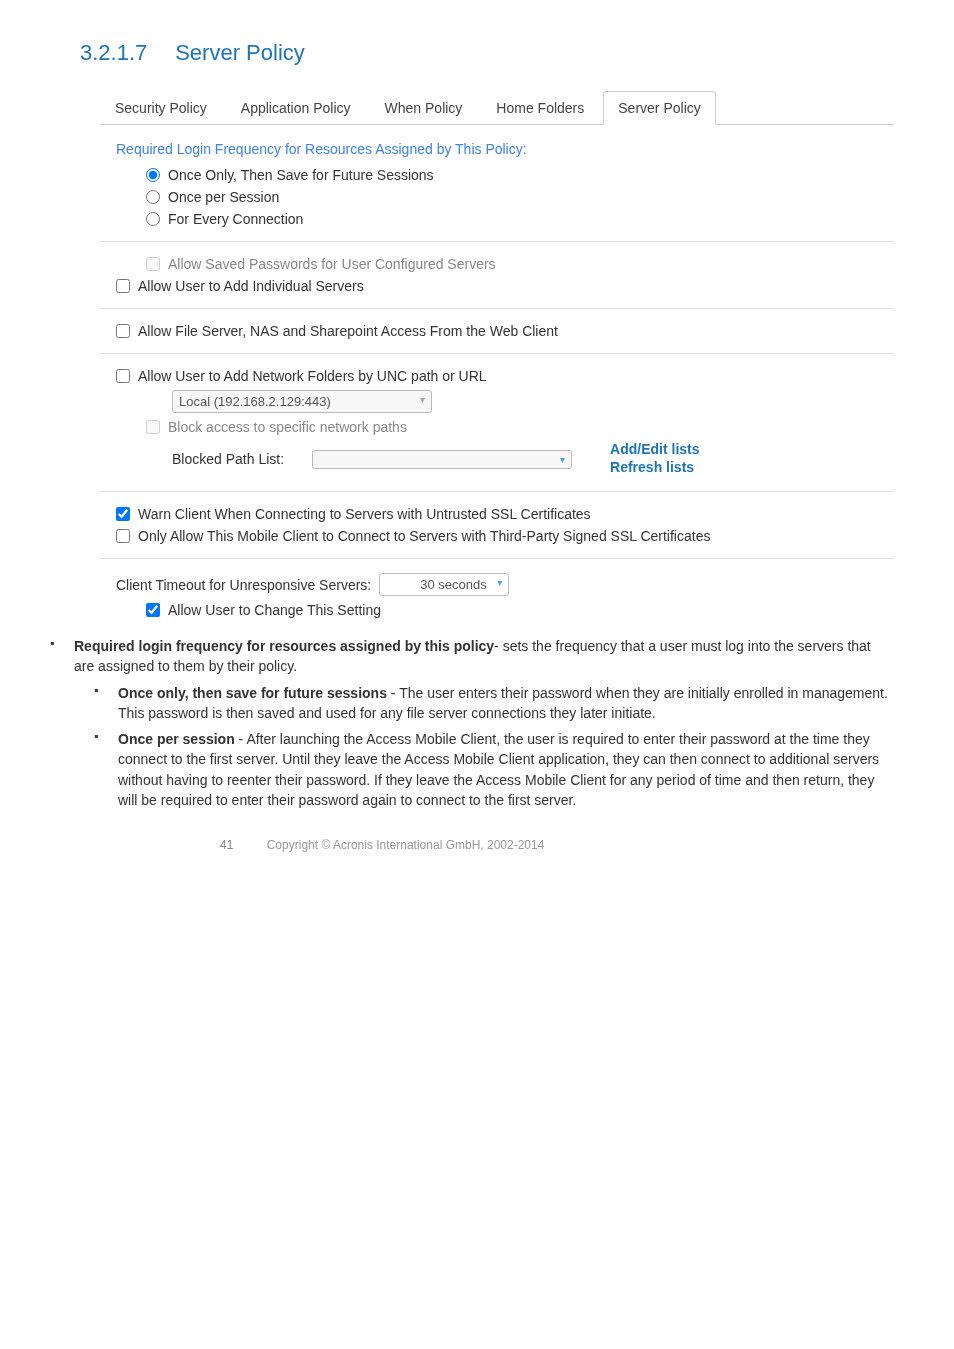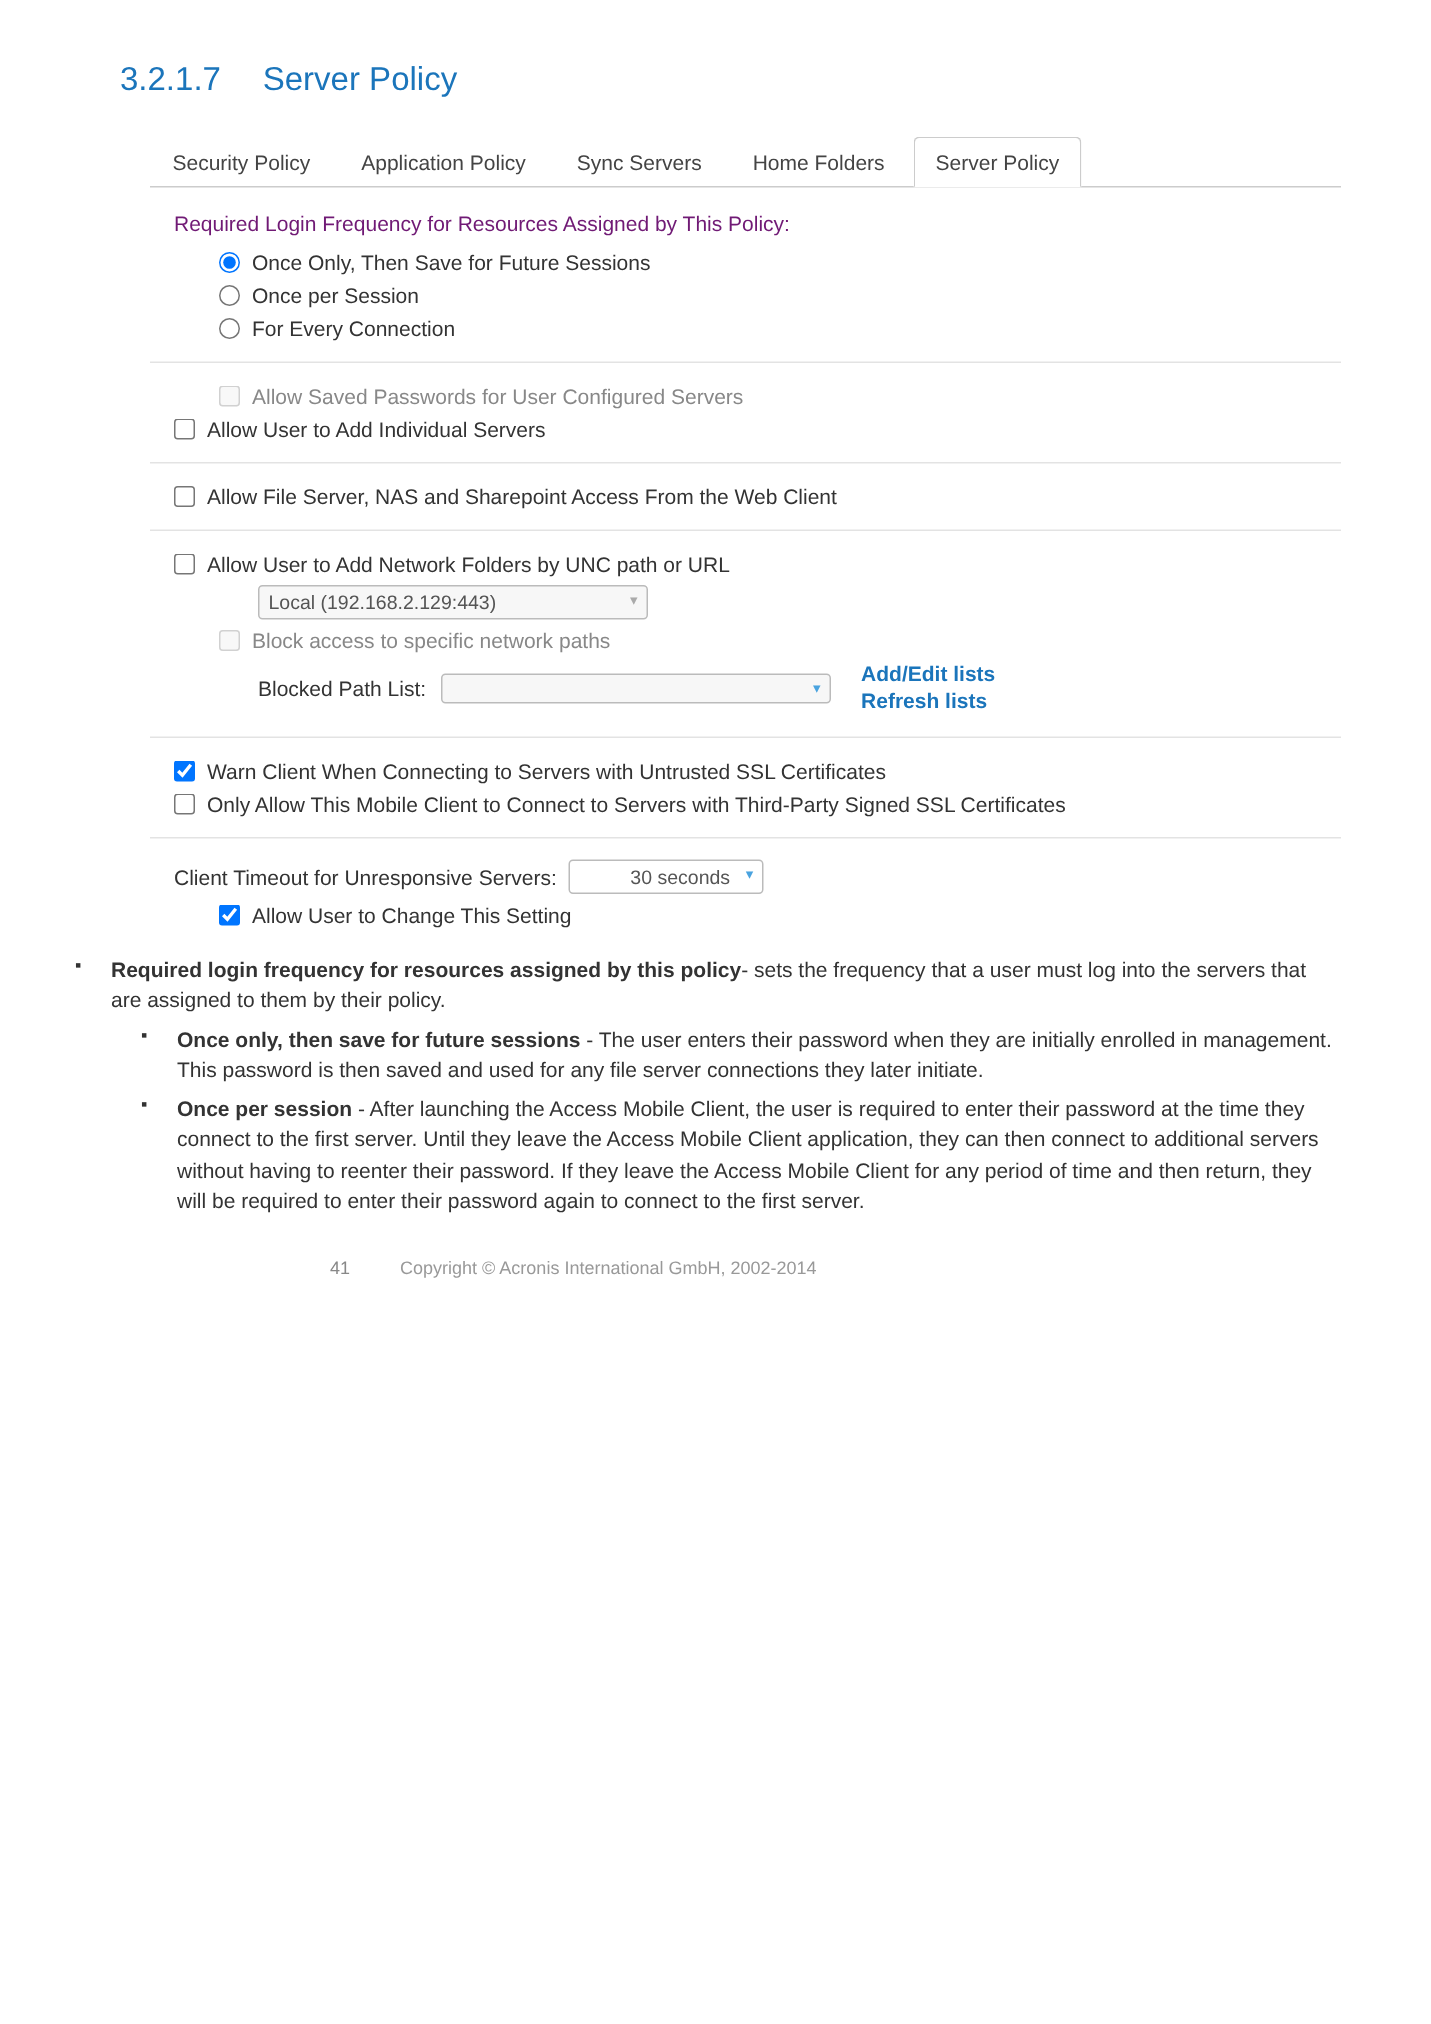--- a/index.html
+++ b/index.html
@@ -27,21 +27,21 @@
     font-size: 14px;
   }
   .tab.active {
     border: 1px solid #ccc;
     border-bottom: 1px solid #fff;
     background: #fff;
     border-top-left-radius: 4px;
     border-top-right-radius: 4px;
     color: #444;
   }
-  .group-label { color: #701a75; margin: 14px 0 10px 16px; }
+  .group-label { color: #3b82f6; margin: 14px 0 10px 16px; }
   .radio-row, .check-row { display: flex; align-items: center; margin: 6px 0 6px 46px; gap: 8px; }
   .radio-row.indent0, .check-row.indent0 { margin-left: 16px; }
   .field-row { margin: 6px 0 6px 72px; }
   .select-like {
     display: inline-flex; align-items: flex-start; justify-content: space-between;
     border: 1px solid #bbb; border-radius: 3px; padding: 3px 6px;
     background: #f7f7f7; color: #555; min-width: 200px; font-size: 13px;
   }
   .select-like.wide { min-width: 260px; }
   .select-like.med { min-width: 130px; background:#fff;padding-left:40px;}
@@ -57,37 +57,37 @@
   .bullet-list { margin: 18px 0 0 0; }
   .bullet-1 { display:flex; margin: 10px 0 6px 0;}
   .bullet-1 .bul { width: 24px; text-align:left; font-size:12px; flex-shrink:0;}
   .bullet-1 .bul::before { content:"▪"; }
   .bullet-2 { display:flex; margin: 6px 0 6px 44px;}
   .bullet-2 .bul { width: 24px; text-align:left; font-size:12px; flex-shrink:0;}
   .bullet-2 .bul::before { content:"▪"; }
   .bullet-text { line-height: 1.45; }
   .footer { text-align:left; margin: 28px 0 0 140px; color:#999; font-size:12px;}
   .footer .pn { display:inline-block; margin-right: 30px; color:#888;}
-  .row-flex { display:flex; align-items:center; gap:10px;}
+  .row-flex { display:flex; align-items:center; gap:28px;}
   .cb-disabled { accent-color: #bbb; }
 </style>
 </head>
 <body>
 
 <div class="heading-row">
   <span class="section-num">3.2.1.7</span>
   <span class="section-title">Server Policy</span>
 </div>
 
 <div class="policy-panel">
 
   <div class="tabs">
     <div class="tab">Security Policy</div>
     <div class="tab">Application Policy</div>
-    <div class="tab">Sync Servers</div>
+    <div class="tab">When Policy</div>
     <div class="tab">Home Folders</div>
     <div class="tab active">Server Policy</div>
   </div>
 
   <div class="group-label">Required Login Frequency for Resources Assigned by This Policy:</div>
 
   <div class="radio-row">
     <input type="radio" checked="" style="">
     <span>Once Only, Then Save for Future Sessions</span>
   </div>

